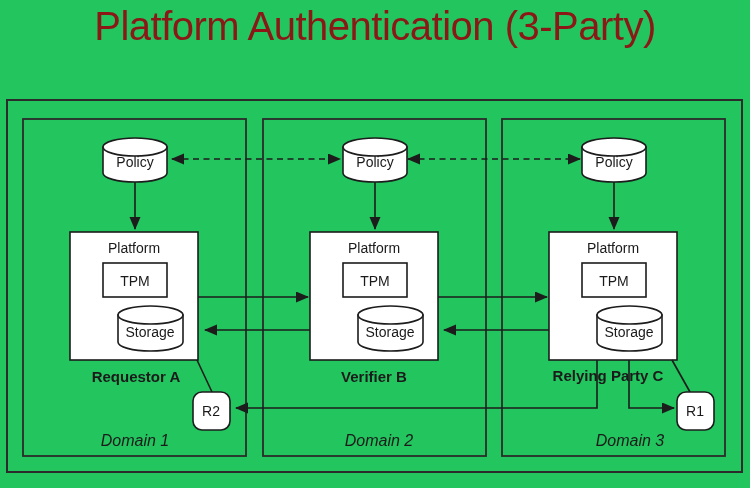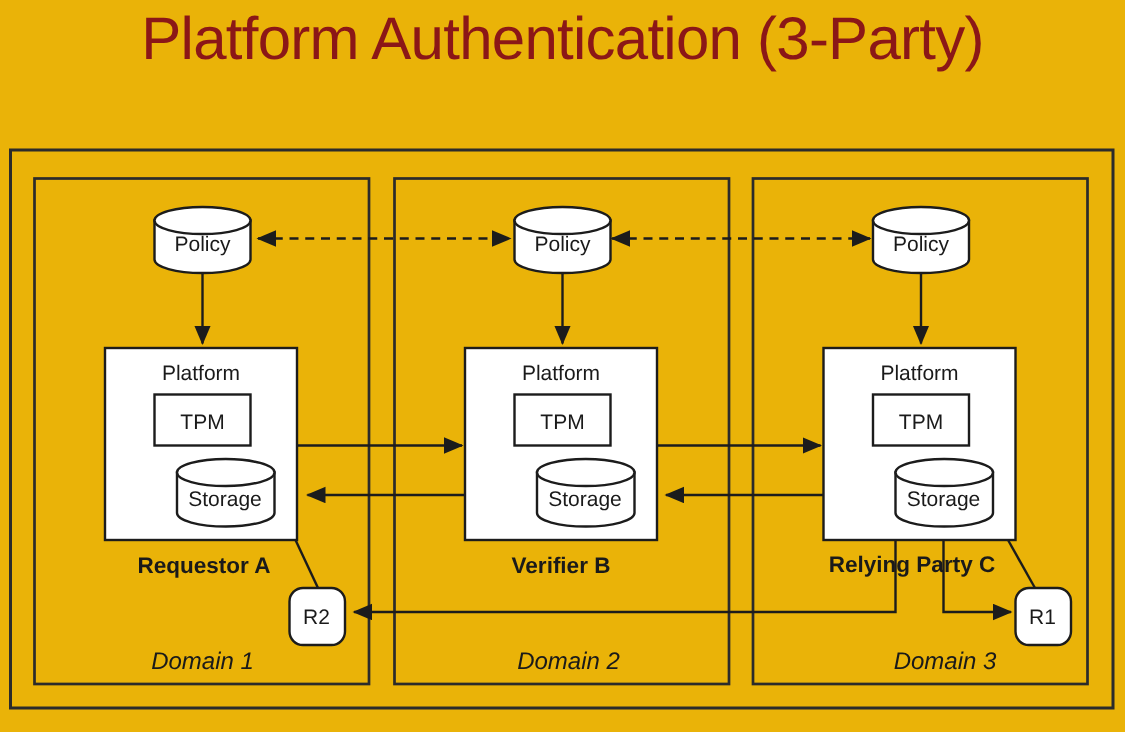--- a/index.html
+++ b/index.html
@@ -1,20 +1,20 @@
 <!DOCTYPE html>
 <html><head>
 <meta charset="utf-8">
 <style>
   html, body { margin: 0; padding: 0; background: #ffffff; }
   .page {
     position: relative;
     width: 750px;
     height: 488px;
-    background: #eab308;
+    background: #22c55e;
     overflow: hidden;
     font-family: "Liberation Sans", sans-serif;
   }
   .page-title {
     position: absolute;
     top: 4px;
     left: 0;
     width: 100%;
     margin: 0;
     text-align: center;

